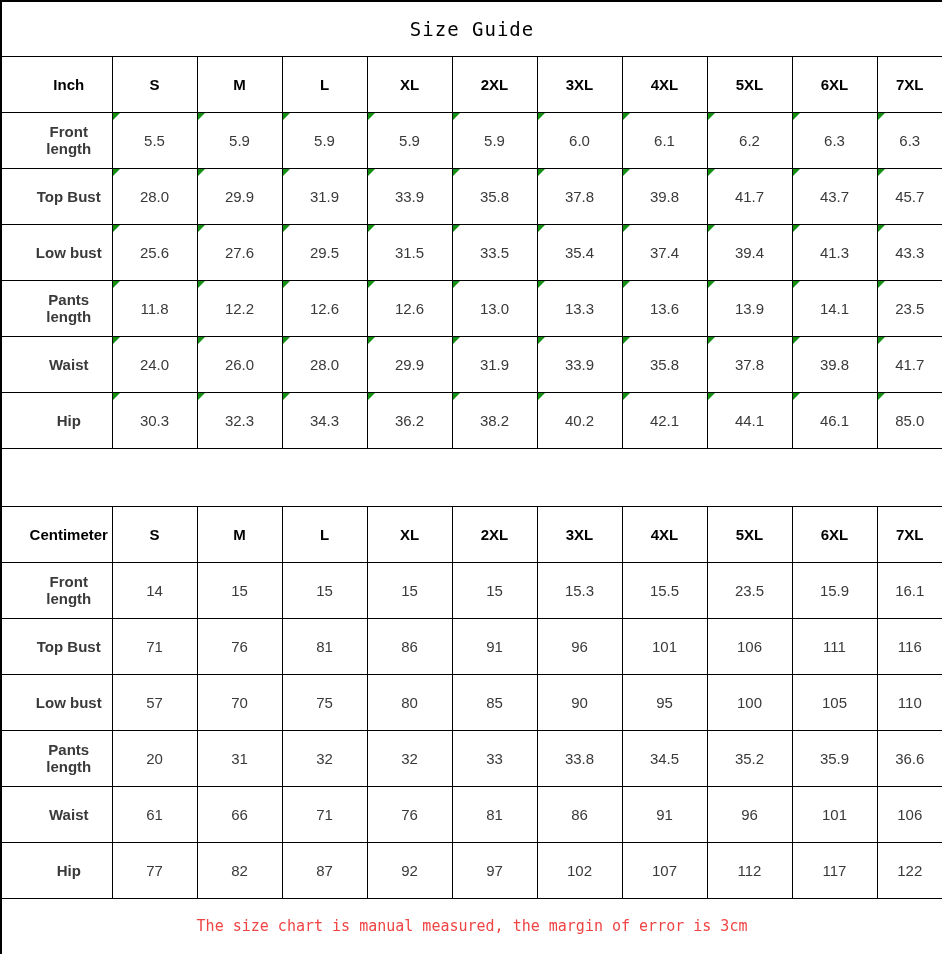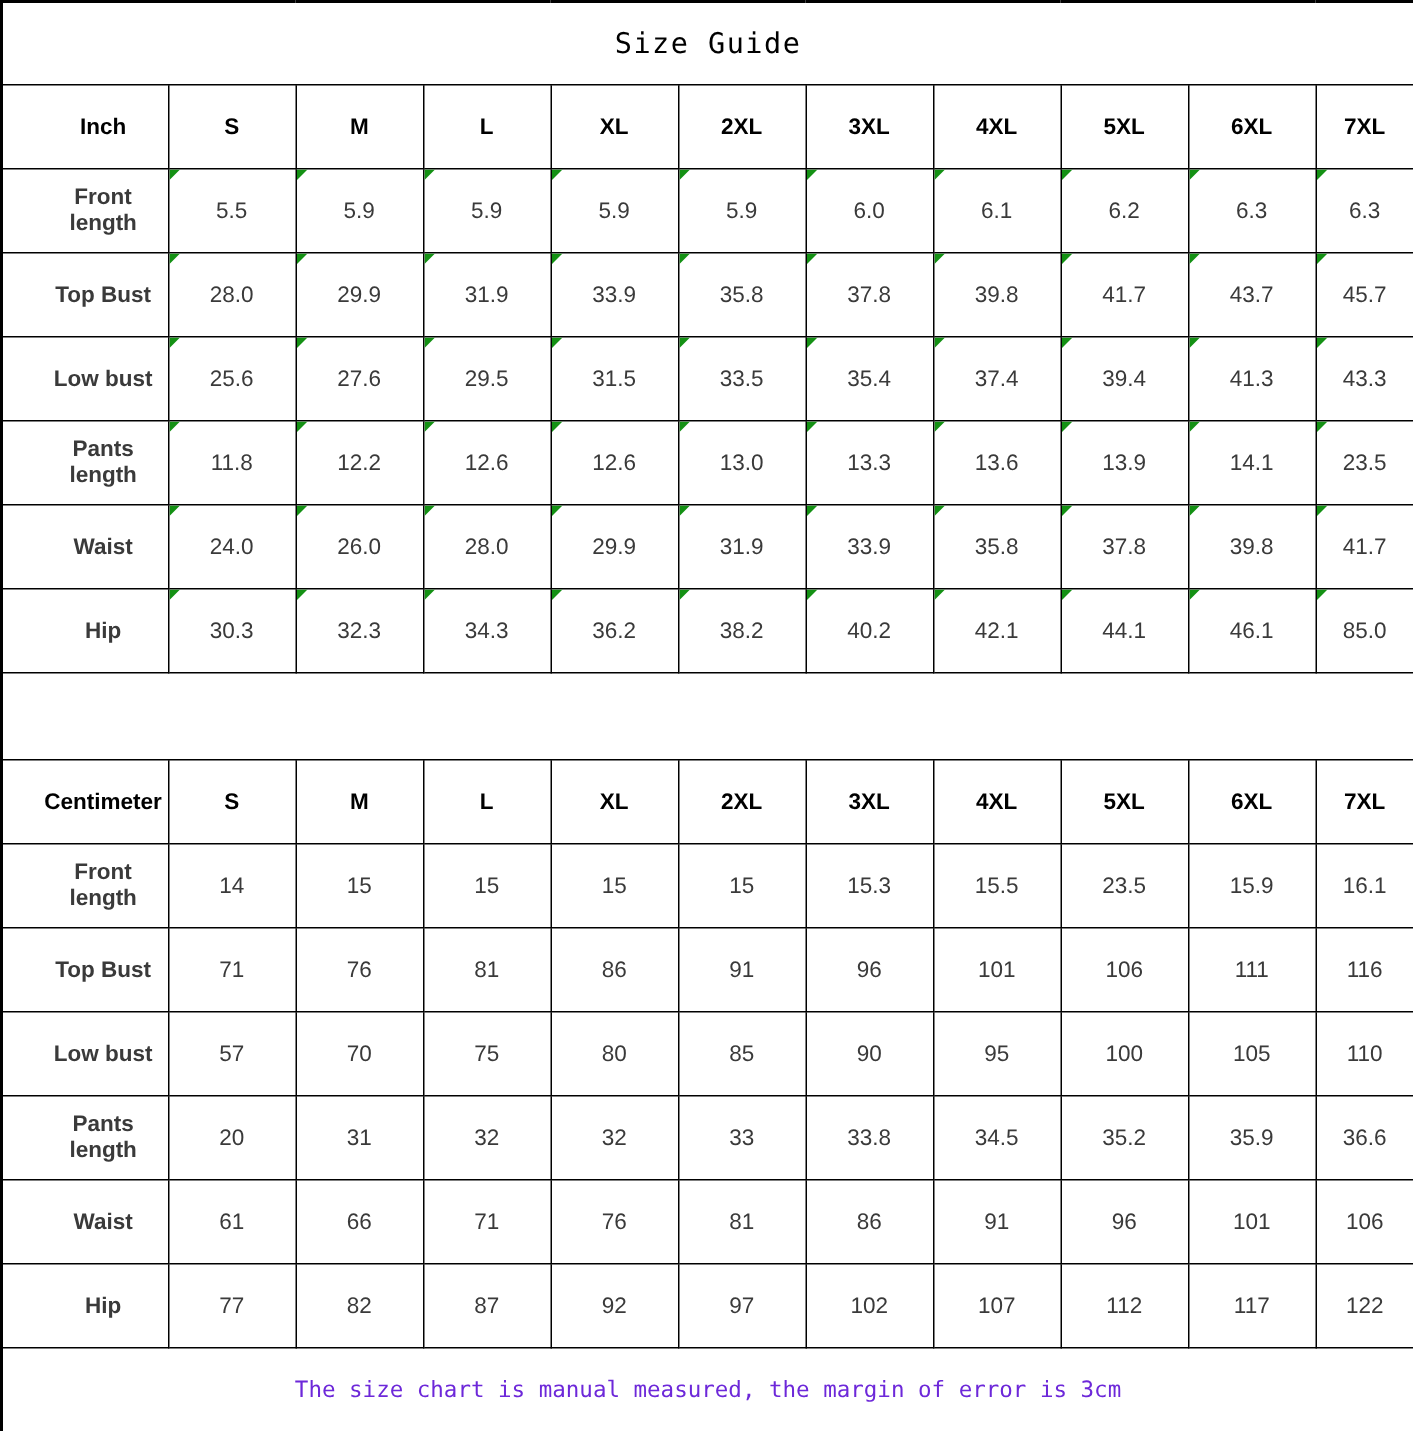--- a/index.html
+++ b/index.html
@@ -35,21 +35,21 @@
     font-size: 15px;
     color: #000;
   }
   tr.data-row td { height: 56px; font-size: 15px; color: #3a3a3a; }
   td.label-cell { font-weight: bold; font-size: 15px; color: #000; padding-left: 24px; }
   tr.gap-row td { height: 58px; }
   tr.footer-row td {
     height: 57px;
     font-family: "DejaVu Sans Mono", "Liberation Mono", monospace;
     font-size: 15px;
-    color: #6d28d9;
+    color: #ef4444;
   }
   td.value-cell { position: relative; }
   .marker {
     position: absolute;
     top: 0; left: 0;
     width: 8px; height: 8px;
     background: var(--marker-green, #149114);
     clip-path: polygon(0 0, 100% 0, 0 100%);
   }
 </style>

